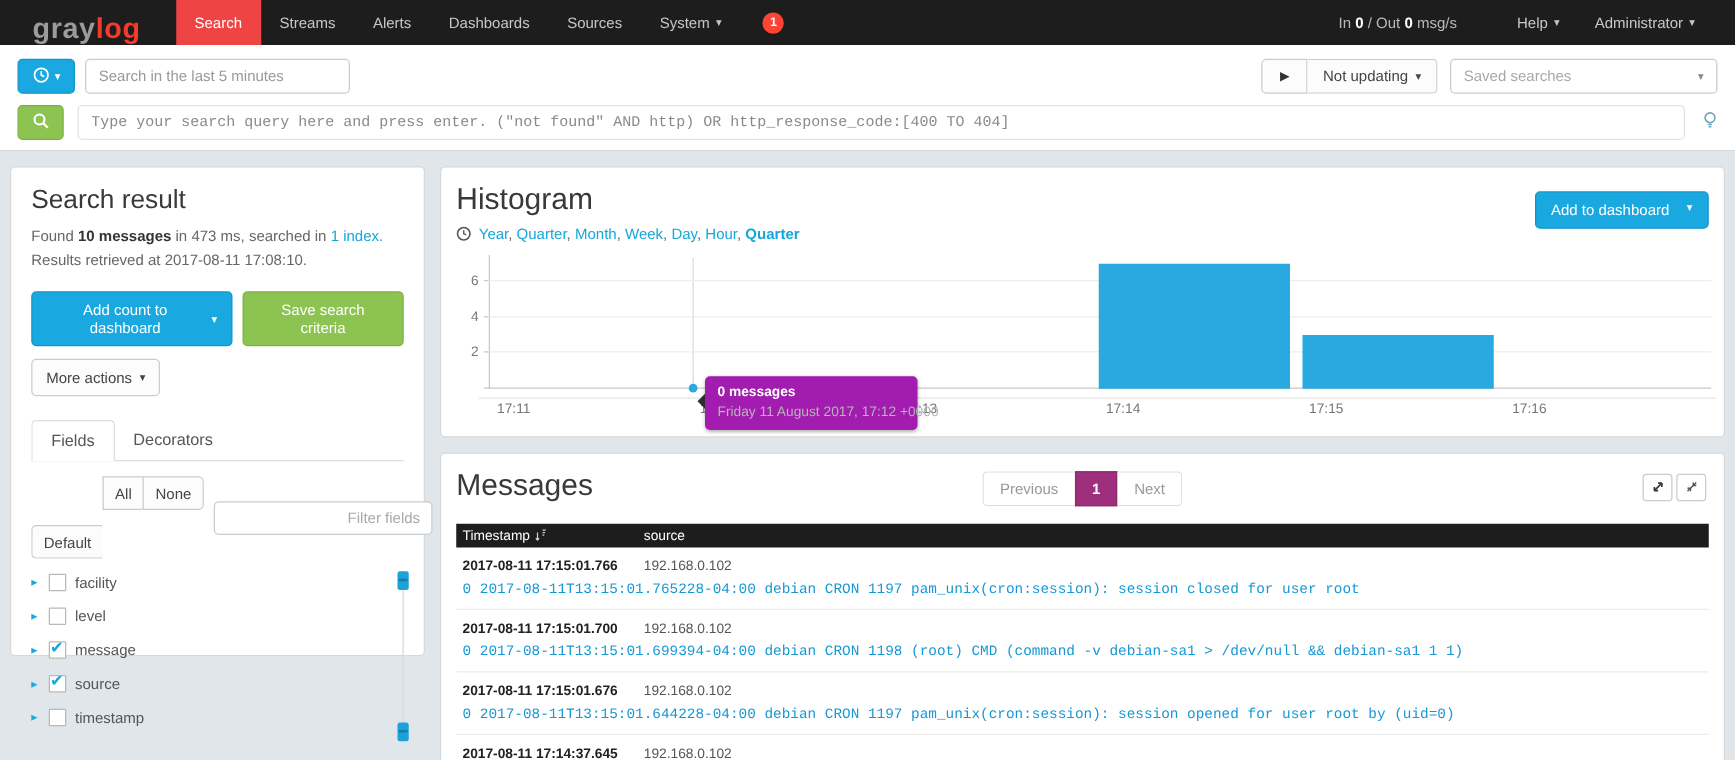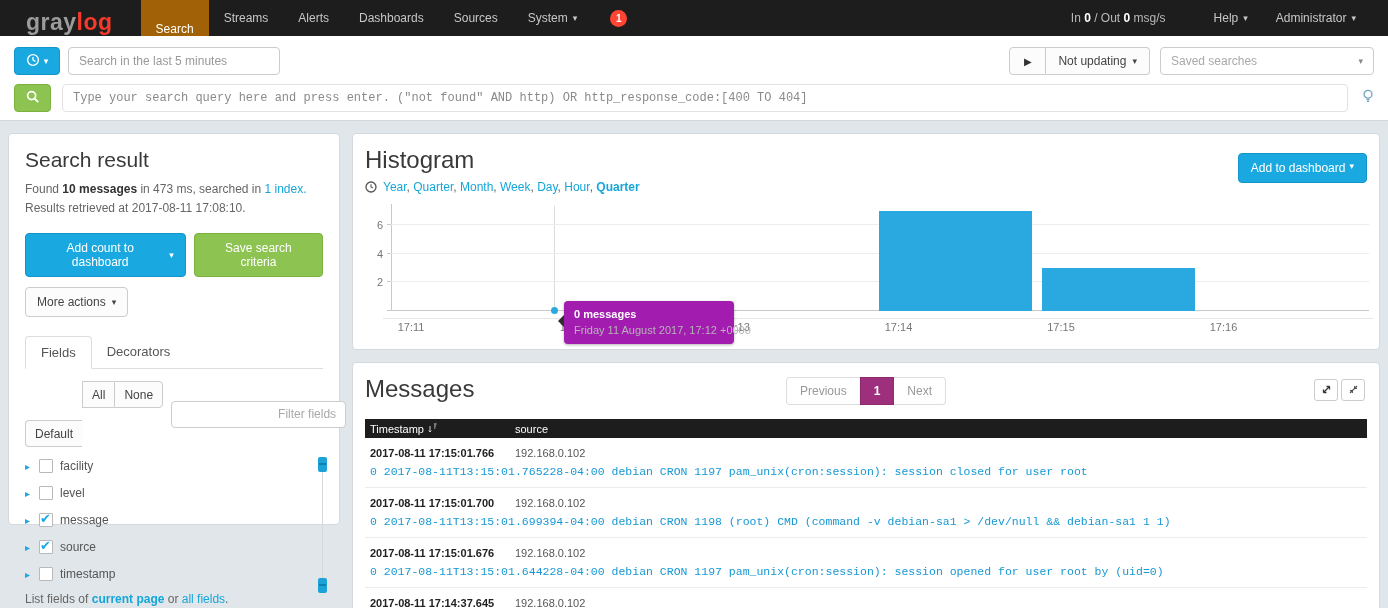--- a/index.html
+++ b/index.html
@@ -7,21 +7,21 @@
     font-family:"Liberation Sans", sans-serif; font-size:12px; color:#666; }
   body { position:relative; }
 
   
   .navbar { position:absolute; left:0; top:0; width:1388px; height:36px; background:#1d1d1d;
     display:flex; align-items:stretch; color:#c7c7c7; }
   .logo { display:flex; align-items:flex-end; padding:0 28px 0 26px; font-weight:bold; font-size:23px; letter-spacing:.5px;border-radius:10px; }
   .logo .gray { color:#9b9b9b; }
   .logo .log { color:#f5392a; }
   .nav-item { display:flex; align-items:center; padding:0 15px; font-size:12px; color:#c7c7c7; cursor:pointer; }
-  .nav-item.active { background:#a16207; color:#fff;align-items:flex-end; }
+  .nav-item.active { background:#ef4444; color:#fff; }
   .nav-caret { font-size:9px; margin-left:5px; color:#c7c7c7; }
   .nav-badge { align-self:center; margin-left:18px; width:17px; height:17px; border-radius:50%;
     background:#ff4433; color:#fff; font-size:10px; font-weight:bold; display:flex; align-items:center; justify-content:center; }
   .nav-right { margin-left:auto; display:flex; align-items:center; padding-right:18px; }
   .nav-right .throughput { margin-right:34px; color:#b9b9b9; }
   .nav-right .throughput b { color:#fff; }
   .nav-right .nav-item { padding:0 14px; }
 
   
   .search-band { position:absolute; left:0; top:36px; width:1388px; height:85px; background:#fff; border-bottom:1px solid #d2d6d9; }
@@ -82,21 +82,21 @@
   .field-slider .track { position:absolute; left:4px; top:0; width:1px; height:100%; background:#d8d8d8; }
   .field-slider .handle { position:absolute; left:0; width:9px; height:15px; background:#1da2d8; border-radius:2px; cursor:ns-resize; }
   .field-slider .handle::after { content:""; position:absolute; left:1px; right:1px; top:6px; height:2px; background:#0f7fb0; }
   .field-slider .handle.top { top:0; }
   .field-slider .handle.bottom { bottom:0; }
   .fields-footer { margin-top:6px; color:#666; }
 
   
   .histogram { left:352px; top:133px; width:1028px; height:217px; padding:12px 12px; }
   .histogram h1, .messages h1 { font-size:24px; font-weight:400; color:#393939; }
-  .add-dash-btn { position:absolute; right:12px; top:19px; padding:7px 12px; display:inline-flex; align-items:flex-start; gap:4px; }
+  .add-dash-btn { position:absolute; right:12px; top:19px; padding:7px 12px; display:inline-flex; align-items:flex-start; gap:14px; }
   .resolutions { margin-top:6px; display:flex; align-items:center; gap:3px; font-size:12px; }
   .resolutions .res-link { color:#16a6d9; cursor:pointer; }
   .resolutions .res-link.active { font-weight:bold; }
   .clock-icon { margin-right:3px; display:inline-flex; }
   .chart { position:absolute; left:38px; right:10px; top:72px; }
   .plot { position:relative; height:105px; }
   .gridline { position:absolute; left:0; right:0; height:1px; background:#ededed; }
   .baseline { position:absolute; left:-4px; right:0; bottom:0; height:1px; background:#c9c9c9; }
   .xaxisline { position:absolute; left:-8px; right:-4px; bottom:-8px; height:1px; background:#e6e6e6; }
   .yaxisline { position:absolute; left:0; top:-2px; bottom:0; width:1px; background:#c9c9c9; }
@@ -273,23 +273,20 @@
         <span class="field-caret">▸</span>
         <span class="checkbox"></span>
         <span class="field-label">timestamp</span>
       </div>
       <div class="field-slider">
       <div class="track"></div>
       <div class="handle top"></div>
       <div class="handle bottom"></div>
     </div>
   </div>
-  <div class="fields-footer">
-    <span>List fields of </span><a class="link strong">current page</a><span> or </span><a class="link">all fields</a><span>.</span>
-  </div>
 </div>
 
 <div class="panel histogram">
   <h1>Histogram</h1>
   <button class="btn btn-blue add-dash-btn">
       <span>Add to dashboard</span>
       <span class="caret-down">▾</span>
     </button>
   <div class="resolutions">
     <span class="clock-icon">

